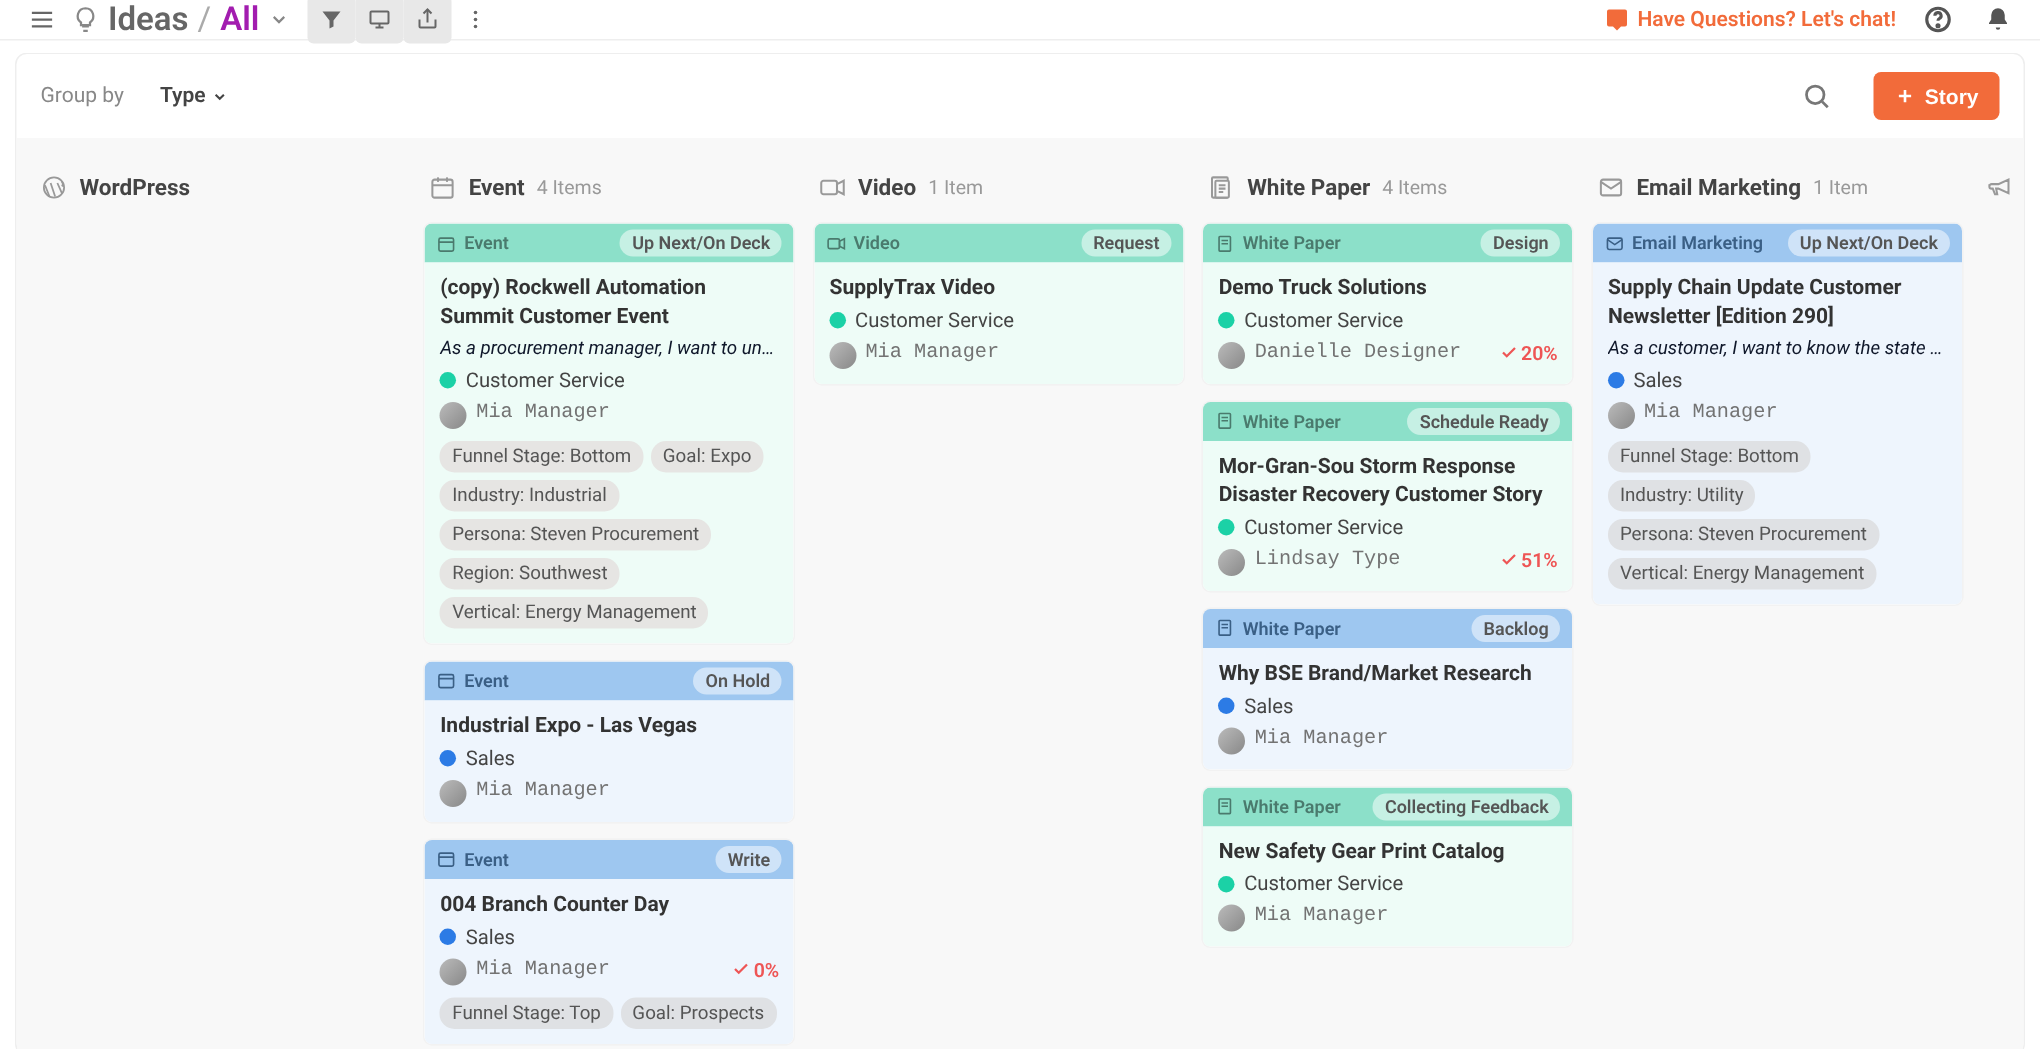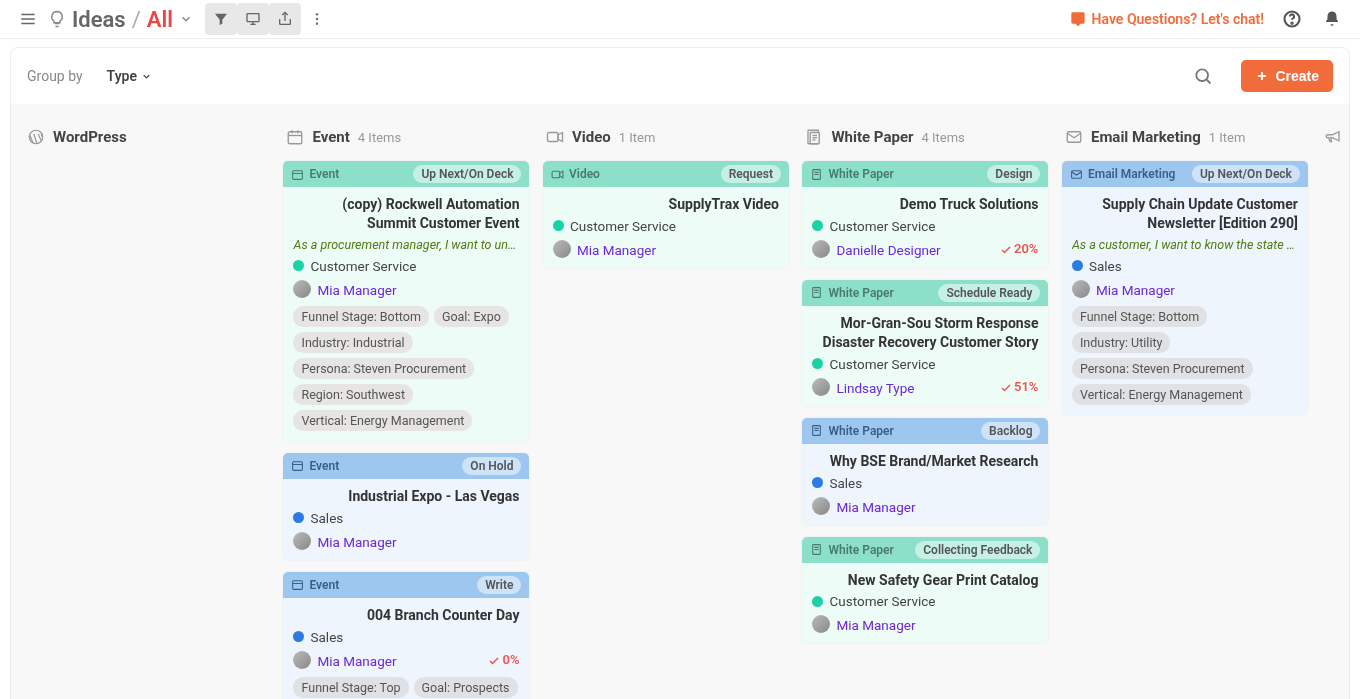--- a/index.html
+++ b/index.html
@@ -1,23 +1,23 @@
 <!DOCTYPE html>
 <html><head>
 <meta charset="utf-8">
 <style>
 * { box-sizing: border-box; margin: 0; padding: 0; }
 body { font-family: -apple-system, BlinkMacSystemFont, "Segoe UI", Roboto, sans-serif; font-size: 14px; color: #333; background: #fff; }
-.topbar { display: flex; align-items: center; height: 39px; padding: 0 12px; border-bottom: 1px solid #eee; }
+.topbar { display: flex; align-items: center; height: 27px; padding: 0 12px; border-bottom: 1px solid #eee; }
 .icon-btn { width: 32px; height: 32px; display: inline-flex; align-items: center; justify-content: center; border-radius: 4px; cursor: pointer; color: #666; }
 .icon-btn.active { background: #e8e8e8; }
 .breadcrumb { display: flex; align-items: center; font-size: 22px; font-weight: 600; color: #555; margin-left: 4px; }
 .breadcrumb .sep { color: #aaa; margin: 0 6px; font-weight: 400; }
 .breadcrumb .bc-part { color: #666; }
-.breadcrumb .bc-part.last { color: #ef4444; }
+.breadcrumb .bc-part.last { color: #a21caf; }
 .spacer { flex: 1; }
 .chat-link { color: #f26b3a; font-weight: 600; font-size: 14px; cursor: pointer; display: flex; align-items: center; gap: 6px; margin-right: 12px; }
 .toolbar-right { display: flex; align-items: center; gap: 8px; }
 .content-wrap { padding: 8px 10px 0; }
 .subbar { background: #fff; border: 1px solid #eee; border-radius: 8px 8px 0 0; padding: 12px 16px; display: flex; align-items: center; border-bottom: none; gap: 16px; }
 .subbar .groupby-label { color: #888; font-size: 14px; margin-right: 8px; }
 .subbar .groupby-value { font-weight: 600; color: #444; cursor: pointer; display: inline-flex; align-items: center; gap: 4px; }
 .create-btn { background: #f26b3a; color: #fff; border: none; border-radius: 5px; padding: 8px 14px; font-weight: 600; font-size: 14px; cursor: pointer; display: inline-flex; align-items: center; gap: 6px; }
 .search-btn { color: #777; cursor: pointer; margin-right: 12px; }
 .board { background: #f8f8f8; border: 1px solid #eee; border-top: none; border-radius: 0 0 8px 8px; padding: 20px 8px 20px 8px; overflow-x: auto; white-space: nowrap; height: 612px; }
@@ -29,30 +29,30 @@
 .card { background: #fff; border-radius: 6px; margin-bottom: 10px; overflow: hidden; border: 1px solid rgba(0,0,0,0.05); }
 .card-strip { height: 26px; display: flex; align-items: center; justify-content: space-between; padding: 0 8px; font-size: 12px; font-weight: 600; }
 .strip-green { background: #8ce0c9; }
 .strip-blue { background: #9ec7f0; }
 .strip-type { display: flex; align-items: center; gap: 5px; color: #4a7a6d; }
 .strip-blue .strip-type { color: #3a5f85; }
 .strip-status { background: rgba(255,255,255,0.5); padding: 2px 8px; border-radius: 10px; font-size: 12px; color: #555; }
 .card-body { padding: 8px 10px 10px; }
 .card.tint-green .card-body { background: #eefcf7; }
 .card.tint-blue .card-body { background: #eef5fd; }
-.card-title { font-weight: 700; font-size: 14px; color: #333; line-height: 1.35; margin-bottom: 4px; text-align: right; }
-.card-desc { font-style: italic; color: #4d7c0f; font-size: 12.5px; margin-bottom: 6px; white-space: nowrap; overflow: hidden; text-overflow: ellipsis; }
+.card-title { font-weight: 700; font-size: 14px; color: #333; line-height: 1.35; margin-bottom: 4px; }
+.card-desc { font-style: italic; color: #0f172a; font-size: 12.5px; margin-bottom: 6px; white-space: nowrap; overflow: hidden; text-overflow: ellipsis; }
 .category-row { display: flex; align-items: center; gap: 6px; margin: 4px 0; font-size: 13.5px; color: #444; }
 .dot { width: 11px; height: 11px; border-radius: 50%; flex-shrink: 0; }
 .dot-teal { background: #1bd1a6; }
 .dot-blue { background: #2c7be5; }
 .assignee-row { display: flex; align-items: center; justify-content: space-between; margin-top: 6px; }
-.assignee { display: flex; align-items: flex-end; gap: 6px; font-size: 13.5px; color: #6d28d9; }
+.assignee { display: flex; align-items: flex-start; gap: 6px; font-size: 13.5px; color: #737373; font-family: Liberation Mono, monospace; }
 .avatar { width: 18px; height: 18px; border-radius: 50%; background: linear-gradient(135deg,#bbb,#888); flex-shrink: 0; }
-.progress { color: #e55; font-weight: 600; font-size: 13px; display: flex; align-items: flex-end; gap: 2px; }
+.progress { color: #e55; font-weight: 600; font-size: 13px; display: flex; align-items: flex-start; gap: 2px; }
 .tags { display: flex; flex-wrap: wrap; gap: 5px; margin-top: 8px; }
 .tag { background: #e6e5e3; color: #555; font-size: 12.5px; padding: 3px 8px; border-radius: 10px; white-space: nowrap; }
 .card.tint-blue .tag { background: #dfe1e4; }
 svg { display: block; }
 .small-icon { width: 13px; height: 13px; }
 .hdr-icon { width: 18px; height: 18px; }
 </style>
 </head>
 <body>
 
@@ -144,21 +144,21 @@
       <svg width="20" height="20" viewBox="0 0 24 24" fill="none" stroke="currentColor" stroke-width="2.2">
           <circle cx="11" cy="11" r="7"></circle>
           <line x1="21" y1="21" x2="16.5" y2="16.5"></line>
         </svg>
     </span>
     <button class="create-btn">
       <svg width="14" height="14" viewBox="0 0 24 24" fill="none" stroke="currentColor" stroke-width="3">
           <line x1="12" y1="5" x2="12" y2="19"></line>
           <line x1="5" y1="12" x2="19" y2="12"></line>
         </svg>
-      <span>Create</span>
+      <span>Story</span>
     </button>
   </div>
 
   <div class="board">
 
     
     <div class="column">
       <div class="col-header">
         <span class="col-icon">
           <svg class="hdr-icon" viewBox="0 0 24 24" fill="none" stroke="currentColor" stroke-width="1.6">

